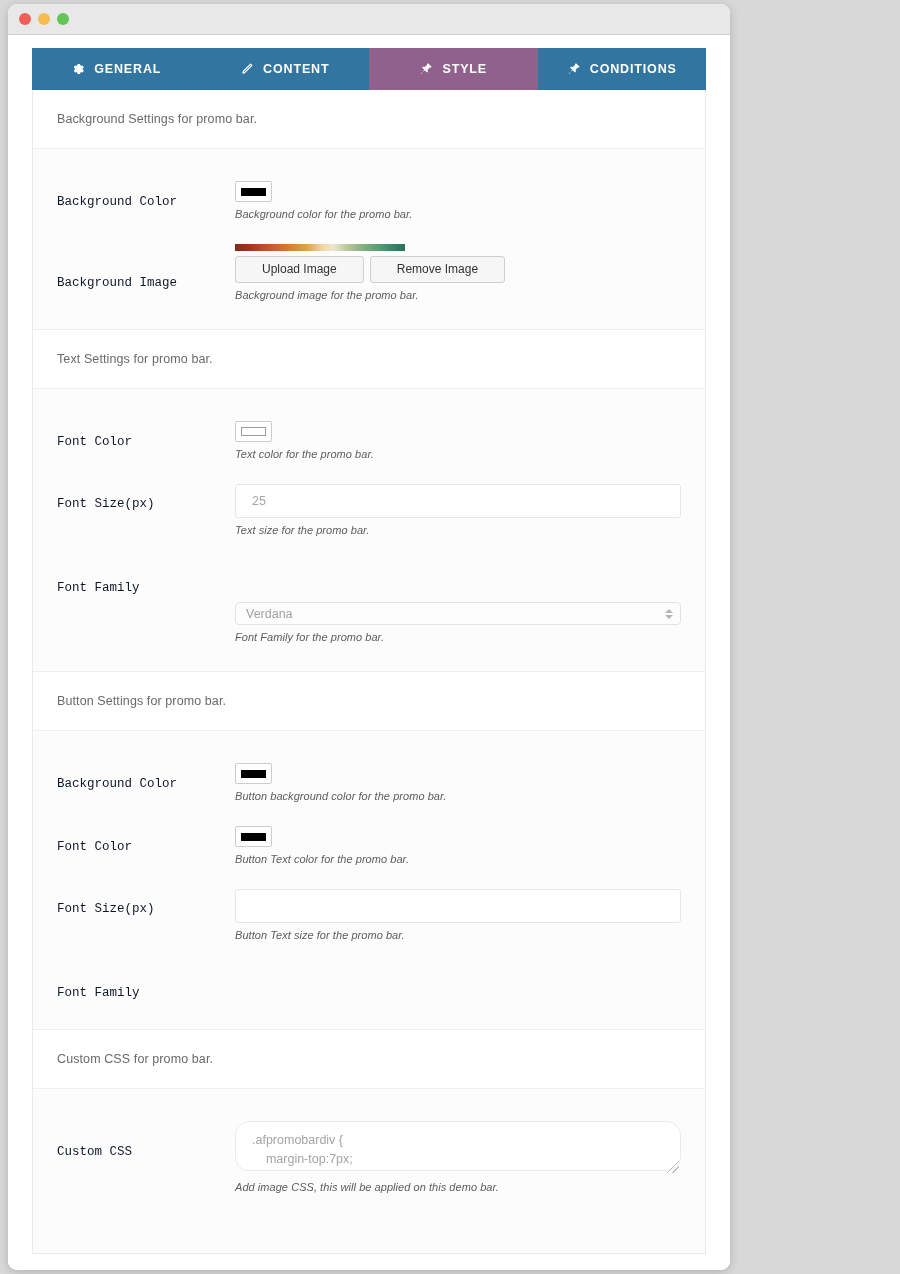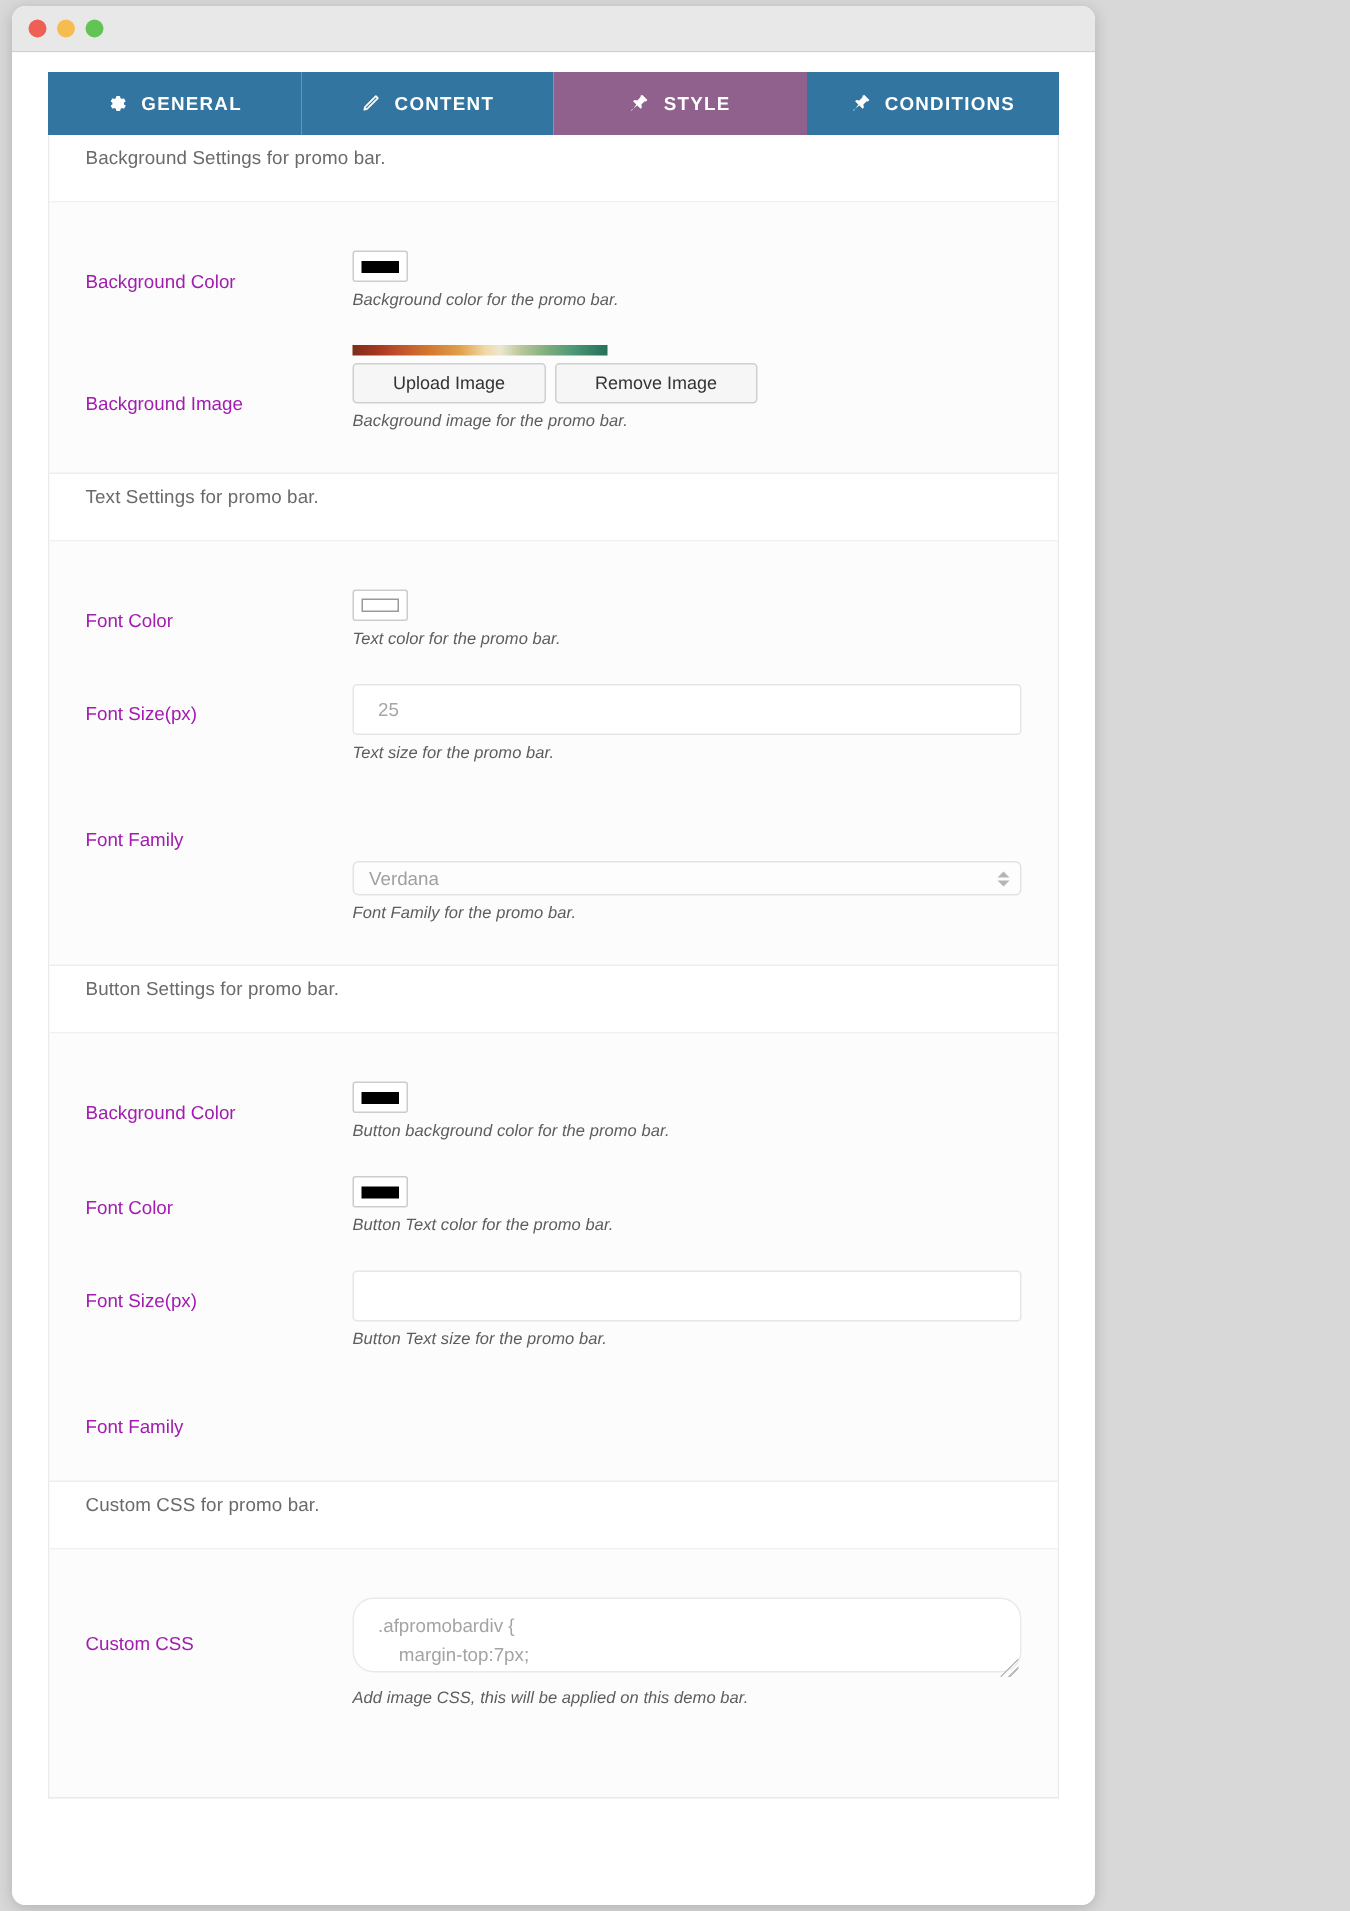--- a/index.html
+++ b/index.html
@@ -84,21 +84,21 @@
   
   .panel {
     border: 1px solid #eaeaea;
     border-top: none;
     background: #ffffff;
   }
 
   .section-head {
     background: #ffffff;
     border-bottom: 1px solid #f0f0f0;
-    padding: 8px 0 22px 24px;
+    padding: 22px 0 22px 24px;
     font-size: 12.5px;
     color: #6a6a6a;
     letter-spacing: 0.1px;
   }
 
   .section-body {
     background: #fcfcfc;
     border-bottom: 1px solid #eeeeee;
     padding: 20px 0 16px 0;
   }
@@ -107,22 +107,23 @@
   .field {
     display: flex;
     align-items: flex-start;
     padding: 12px 0;
   }
   .field .label {
     width: 202px;
     flex: 0 0 202px;
     padding-left: 24px;
     font-size: 12.5px;
-    color: #a21caf;
+    color: #0f172a;
     line-height: 1.2;
+    font-family: Liberation Mono, monospace;
   }
   .field .control {
     flex: 1 1 auto;
     padding-right: 24px;
   }
   .help {
     font-size: 11px;
     font-style: italic;
     color: #5d5d5d;
     margin-top: 6px;

